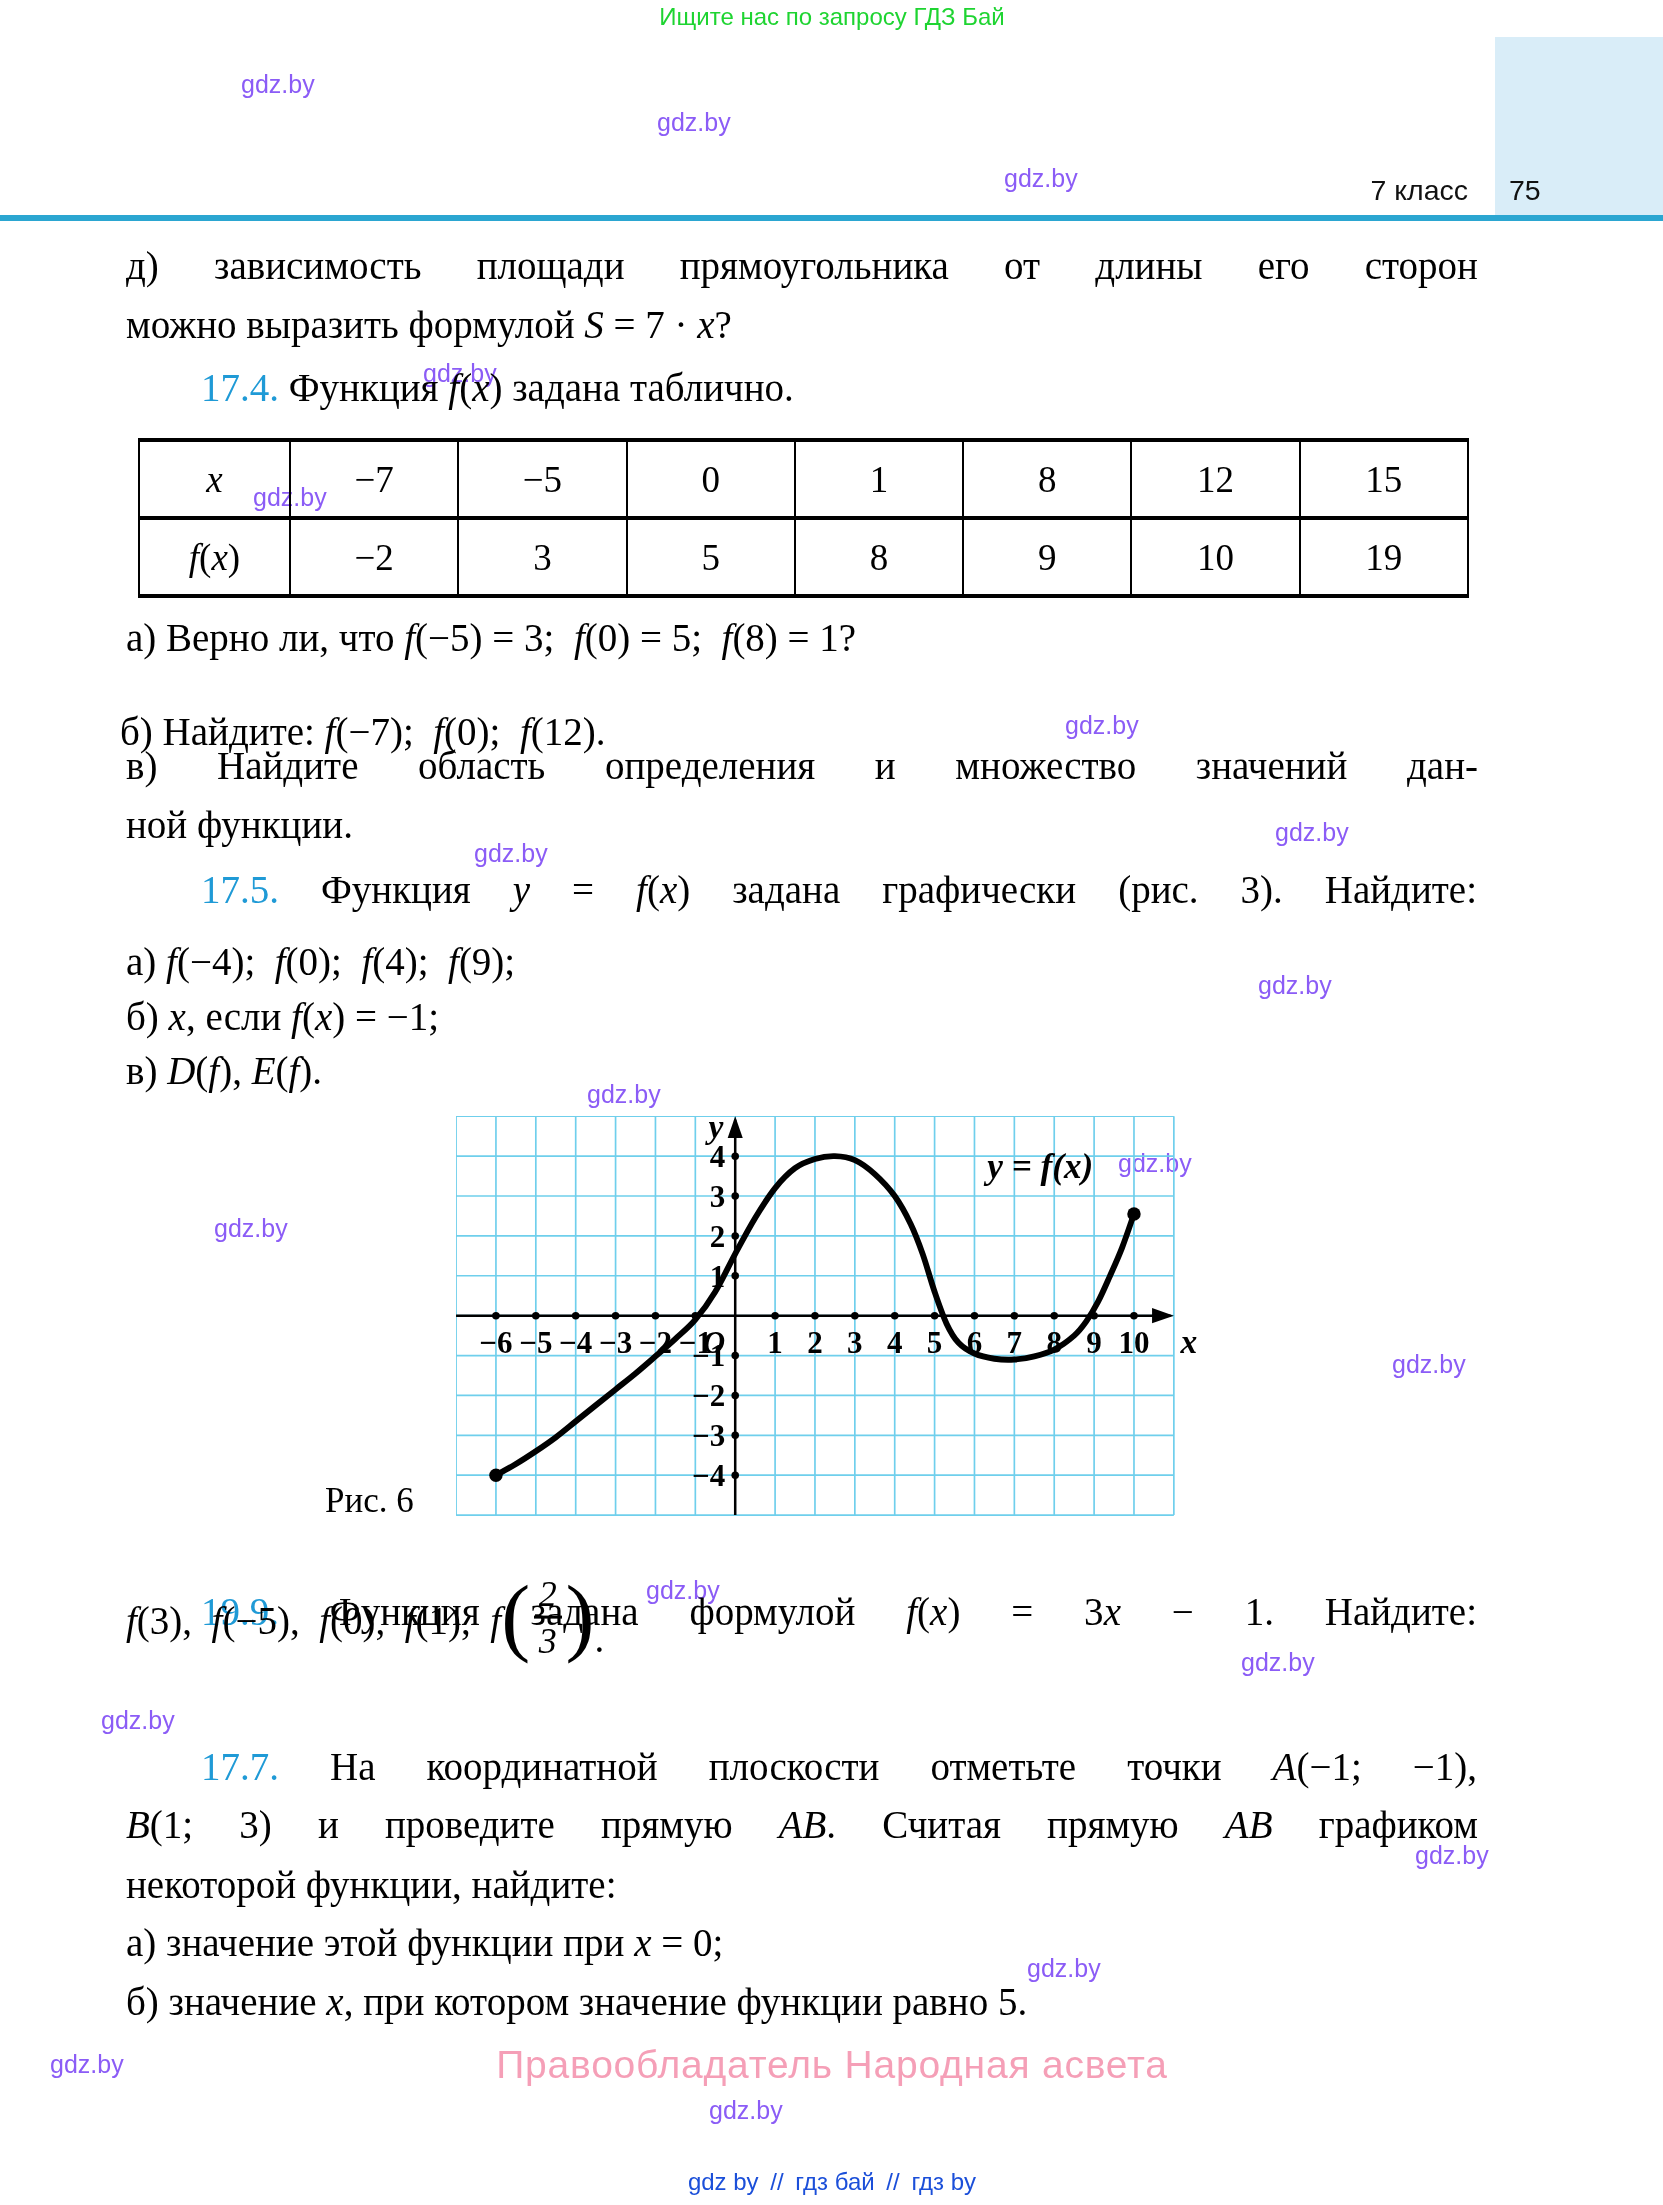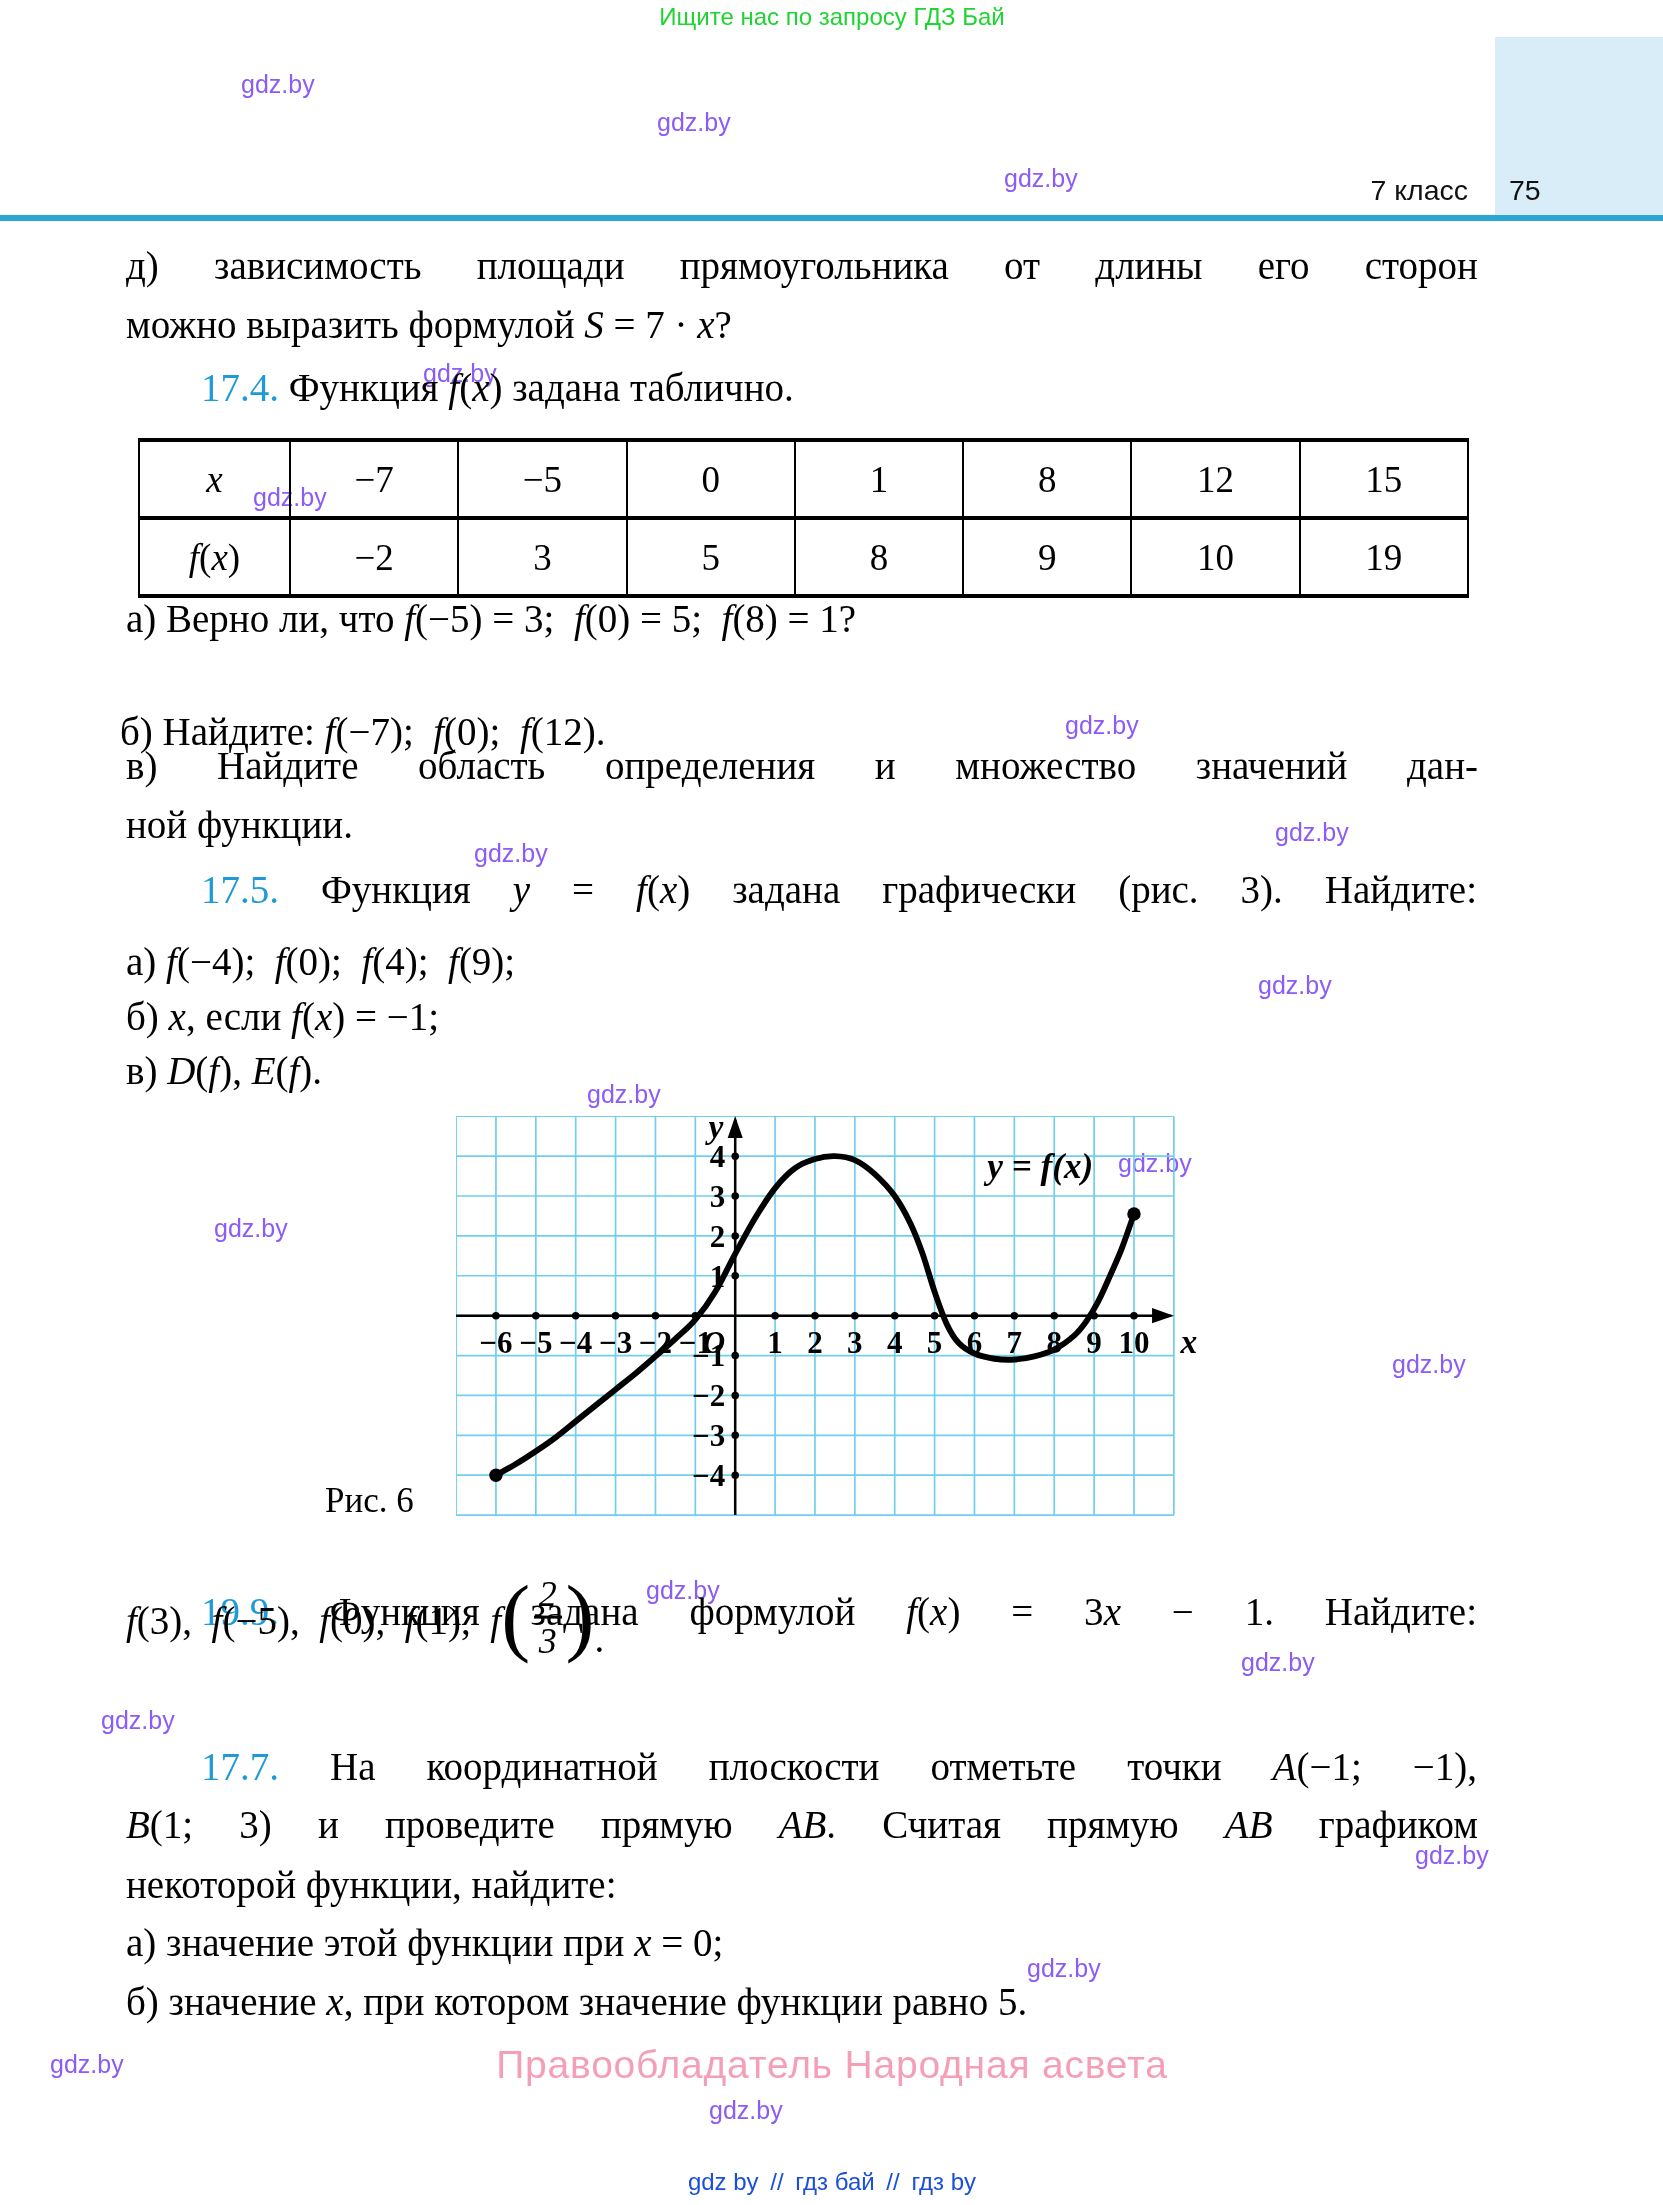--- a/index.html
+++ b/index.html
@@ -80,21 +80,21 @@
       <div class="wm" style="left: 1415px; top: 1841px;">gdz.by</div>
       <div class="wm" style="left: 1027px; top: 1954px;">gdz.by</div>
       <div class="wm" style="left: 50px; top: 2050px;">gdz.by</div>
       <div class="wm" style="left: 709px; top: 2096px;">gdz.by</div>
     </div>
 
   <div id="content-lines">
       <div class="mline just" style="left: 126px; top: 241px; width: 1352px;">д) зависимость площади прямоугольника от длины его сторон</div>
       <div class="mline" style="left: 126px; top: 300px;">можно выразить формулой <i>S</i> = 7 · <i>x</i>?</div>
       <div class="mline" style="left: 201px; top: 363px;"><span class="pnum">17.4.</span><span> Функция <i>f</i>(<i>x</i>) задана таблично.</span></div>
-      <div class="mline" style="left: 126px; top: 594px;">а) Верно ли, что <i>f</i>(−5) = 3;  <i>f</i>(0) = 5;  <i>f</i>(8) = 1?</div>
+      <div class="mline" style="left: 126px; top: 613px;">а) Верно ли, что <i>f</i>(−5) = 3;  <i>f</i>(0) = 5;  <i>f</i>(8) = 1?</div>
       <div class="mline" style="left: 120px; top: 683px; margin-top: 24px;">б) Найдите: <i>f</i>(−7);  <i>f</i>(0);  <i>f</i>(12).</div>
       <div class="mline just" style="left: 126px; top: 741px; width: 1352px;">в) Найдите область определения и множество значений дан-</div>
       <div class="mline" style="left: 126px; top: 800px;">ной функции.</div>
       <div class="mline just" style="left: 201px; top: 865px; width: 1276px;"><span class="pnum">17.5.</span><span> Функция <i>y</i> = <i>f</i>(<i>x</i>) задана графически (рис. 3). Найдите:</span></div>
       <div class="mline" style="left: 126px; top: 937px;">а) <i>f</i>(−4);  <i>f</i>(0);  <i>f</i>(4);  <i>f</i>(9);</div>
       <div class="mline" style="left: 126px; top: 992px;">б) <i>x</i>, если <i>f</i>(<i>x</i>) = −1;</div>
       <div class="mline" style="left: 126px; top: 1046px;">в) <i>D</i>(<i>f</i>), <i>E</i>(<i>f</i>).</div>
       <div class="mline just" style="left: 201px; top: 1587px; width: 1276px;"><span class="pnum">19.9.</span><span> Функция задана формулой <i>f</i>(<i>x</i>) = 3<i>x</i> − 1. Найдите:</span></div>
       <div class="mline just" style="left: 201px; top: 1742px; width: 1276px;"><span class="pnum">17.7.</span><span> На координатной плоскости отметьте точки <i>A</i>(−1; −1),</span></div>
       <div class="mline just" style="left: 126px; top: 1800px; width: 1352px;"><i>B</i>(1; 3) и проведите прямую <i>AB</i>. Считая прямую <i>AB</i> графиком</div>

